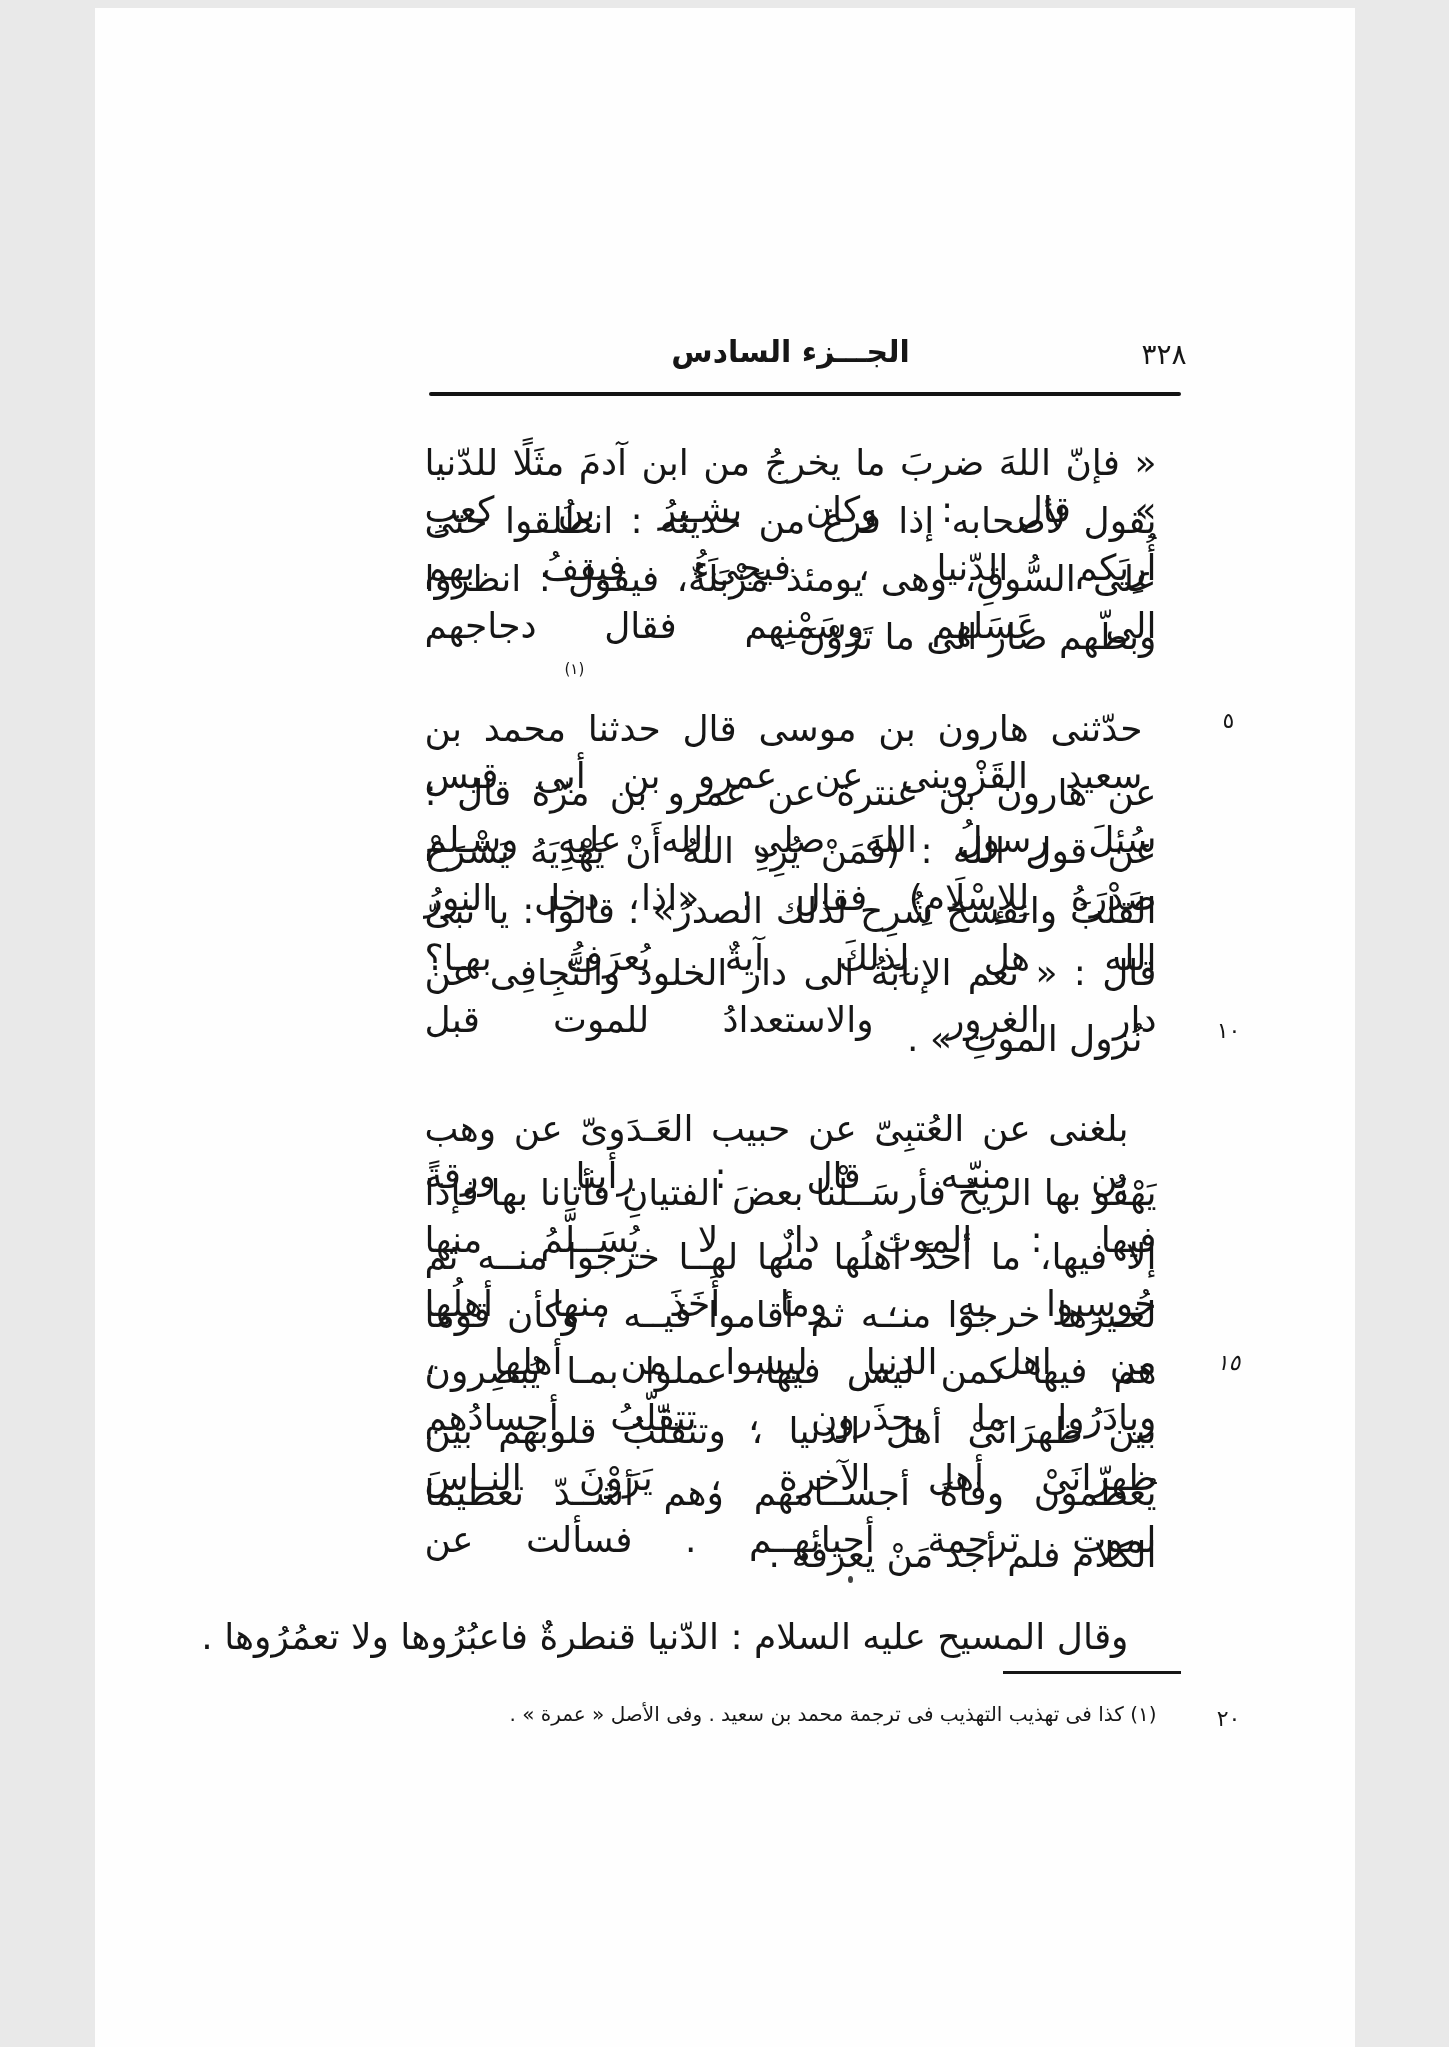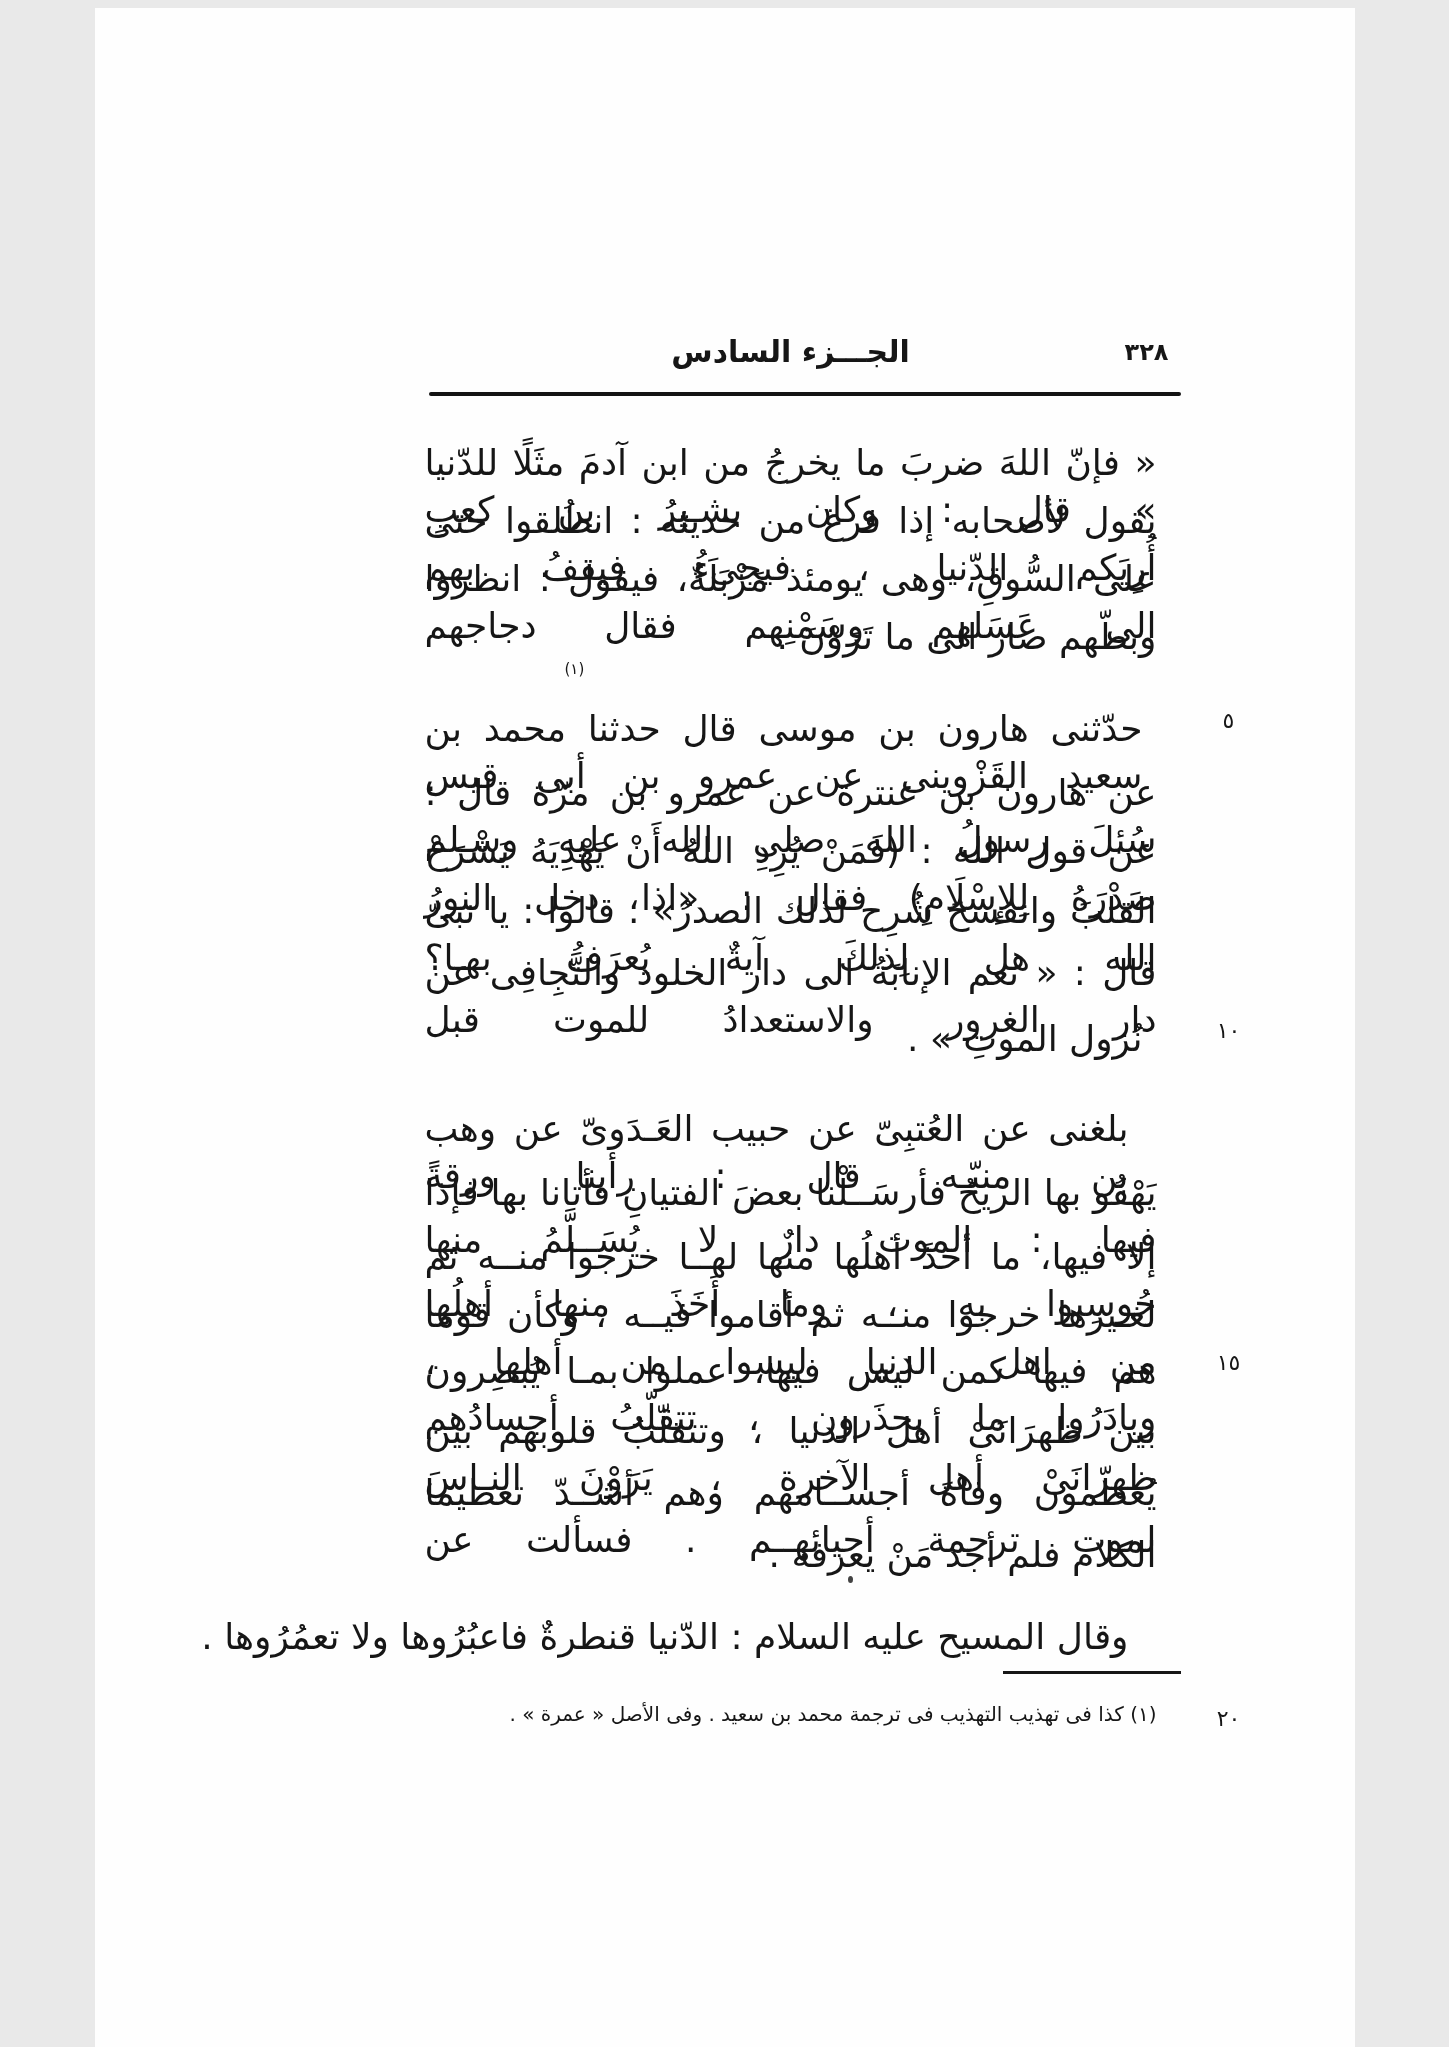--- a/index.html
+++ b/index.html
@@ -25,23 +25,23 @@
     font-size:30px;
     font-weight:bold;
     direction:rtl;
     letter-spacing:1px;
   }
   .page-number{
     position:absolute;
     top:330px;
     left:1012px;
     width:80px;
-    font-size:24px;
-    font-weight:bold;
-    text-align:center;
+    font-size:28px;
+    font-weight:normal;
+    text-align:right;
     direction:rtl;
   }
   .header-rule{
     position:absolute;
     top:384px;
     left:334px;
     width:752px;
     height:4px;
     background:#131313;
     border-radius:2px;
@@ -76,21 +76,21 @@
     position:absolute;
     left:1106px;
     width:56px;
     text-align:center;
     font-size:22px;
     direction:rtl;
     color:var(--ink,#161616);
   }
   .mn-5{ top:700px; }
   .mn-10{ top:1010px; }
-  .mn-15{ top:1342px; }
+  .mn-15{ top:1342px;font-style:italic; }
   .mn-20{ top:1698px; }
   .footnote-rule{
     position:absolute;
     top:1663px;
     left:908px;
     width:178px;
     height:3px;
     background:#161616;
   }
   .footnote-line{

